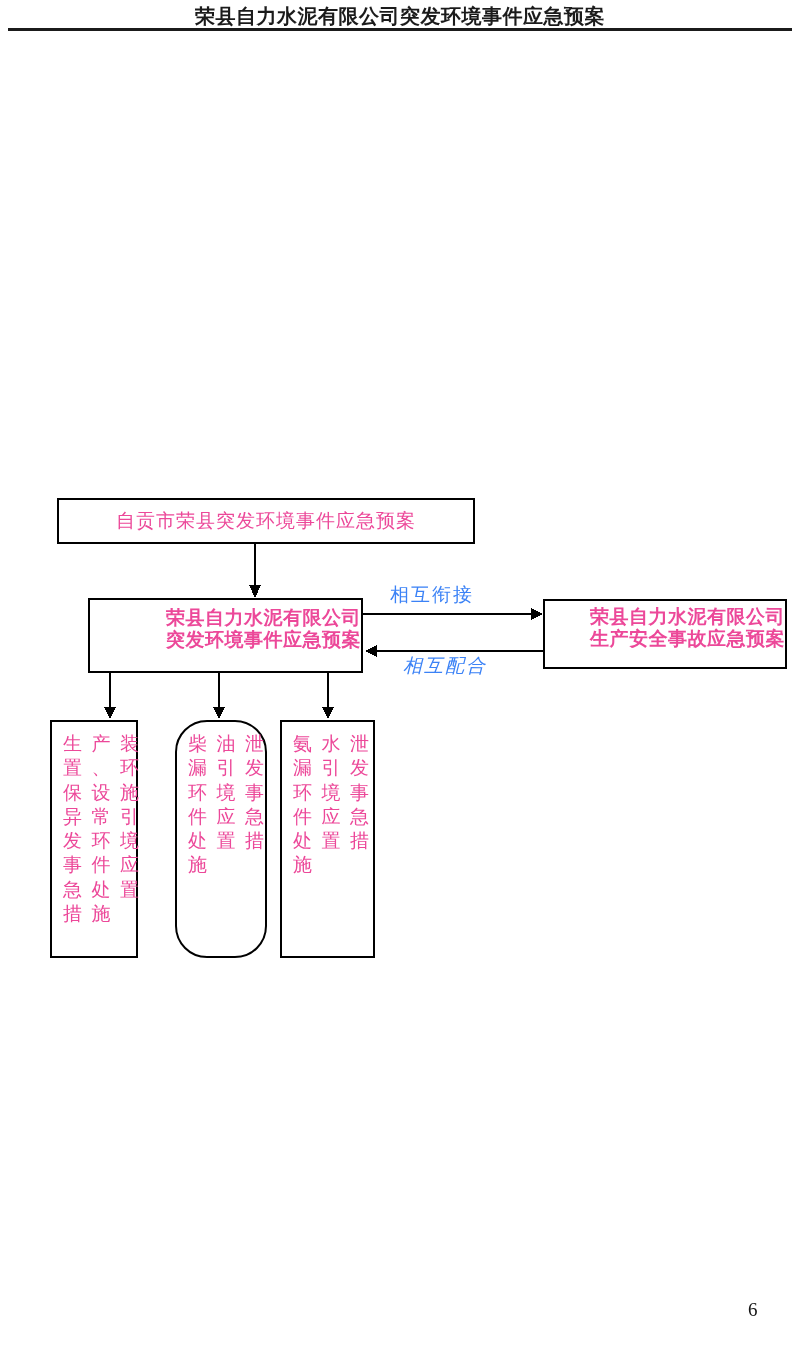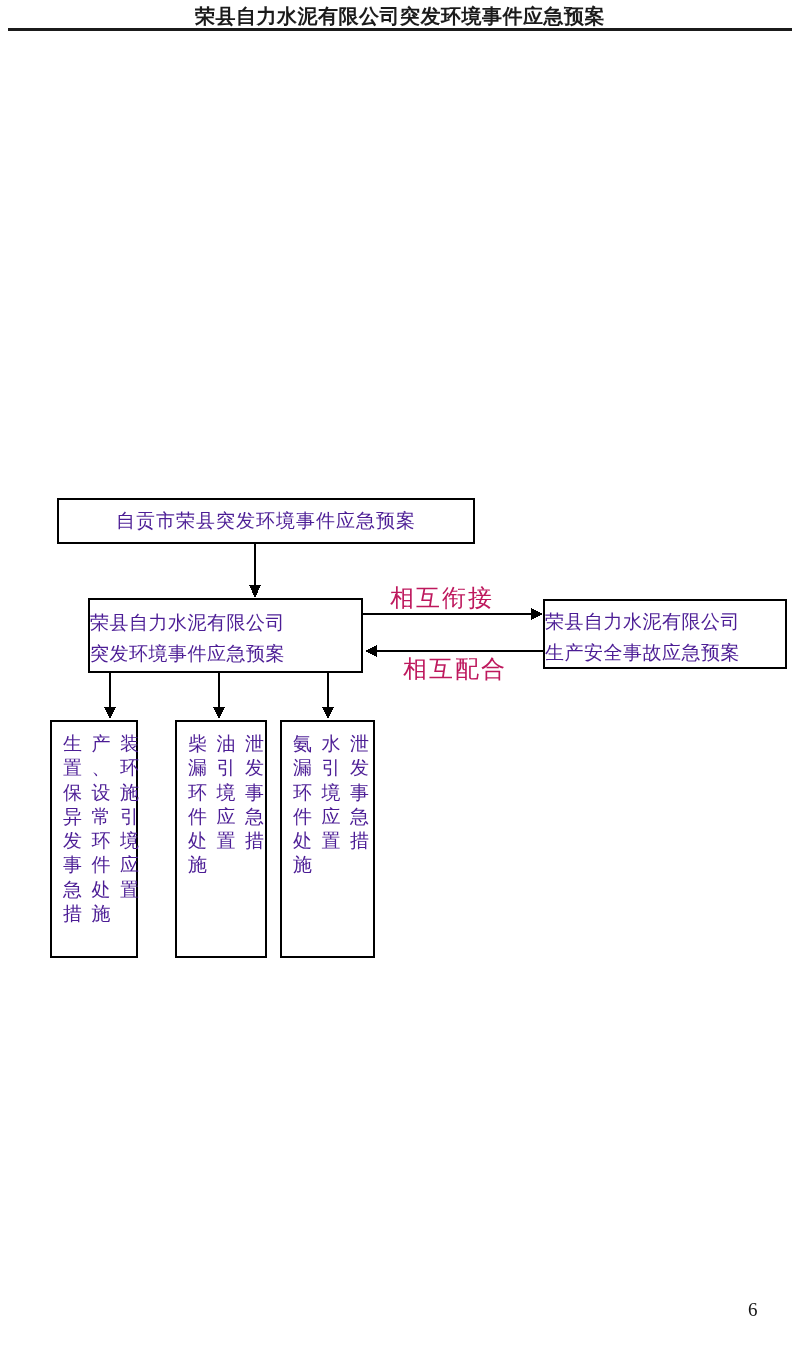--- a/index.html
+++ b/index.html
@@ -31,43 +31,43 @@
     font-size:21px;line-height:46.7px;letter-spacing:1px;
     text-align:justify;color:#141414;
   }
   .para1{top:46px;}
   .para2{top:222px;text-indent:42px;}
 
   
   .diagram{position:absolute;left:0;top:480px;width:800px;height:500px;}
   .box{
     position:absolute;border:2px solid #000;background:#fff;
-    font-size:19px;color:#4c1d95;
+    font-size:19px;color:#ec4899;
   }
   .top-box{
     left:57px;top:17px;width:418px;height:46px;
     text-align:center;line-height:42px;letter-spacing:1px;
   }
   .mid-box{
-    text-align:left;line-height:31px;white-space:pre;letter-spacing:0.5px;
+    text-align:right;line-height:22px;white-space:pre;letter-spacing:0.5px;font-weight:bold;
   }
   .left-box{left:88px;top:117px;width:275px;height:75px;padding-top:7px;}
   .right-box{left:543px;top:118px;width:244px;height:70px;padding-top:5px;}
   .link-label{
-    position:absolute;font-size:24px;letter-spacing:2px;color:#be185d;
+    position:absolute;font-size:19px;letter-spacing:2px;color:#3b82f6;
   }
   .top-label{left:390px;top:101px;}
-  .bottom-label{left:403px;top:172px;}
+  .bottom-label{left:403px;top:172px;font-style:italic;}
   .vbox{
     top:239px;height:238px;
     white-space:pre;line-height:24.3px;letter-spacing:9.5px;
     padding:10px 0 0 11px;
   }
   .vbox1{left:50px;width:88px;}
-  .vbox2{left:175px;width:92px;}
+  .vbox2{left:175px;width:92px;border-radius:32px;}
   .vbox3{left:280px;width:95px;}
   .connectors{position:absolute;left:0;top:0;}
 
   
   .page-number{
     position:absolute;left:748px;top:1298px;width:30px;
     font-size:19px;color:#141414;
   }
 </style>
 </head>

